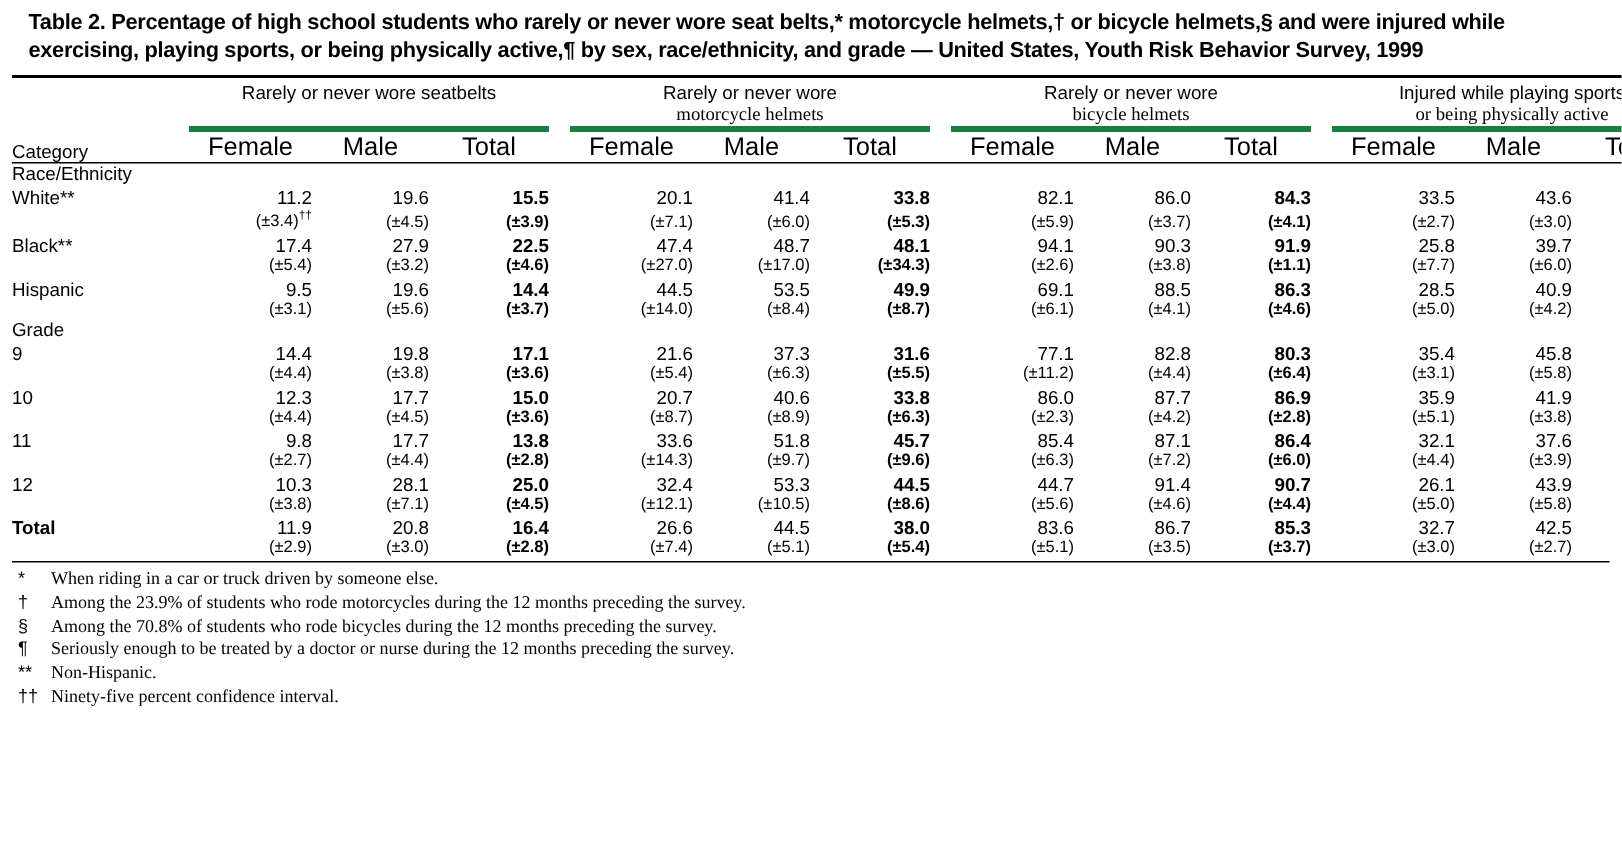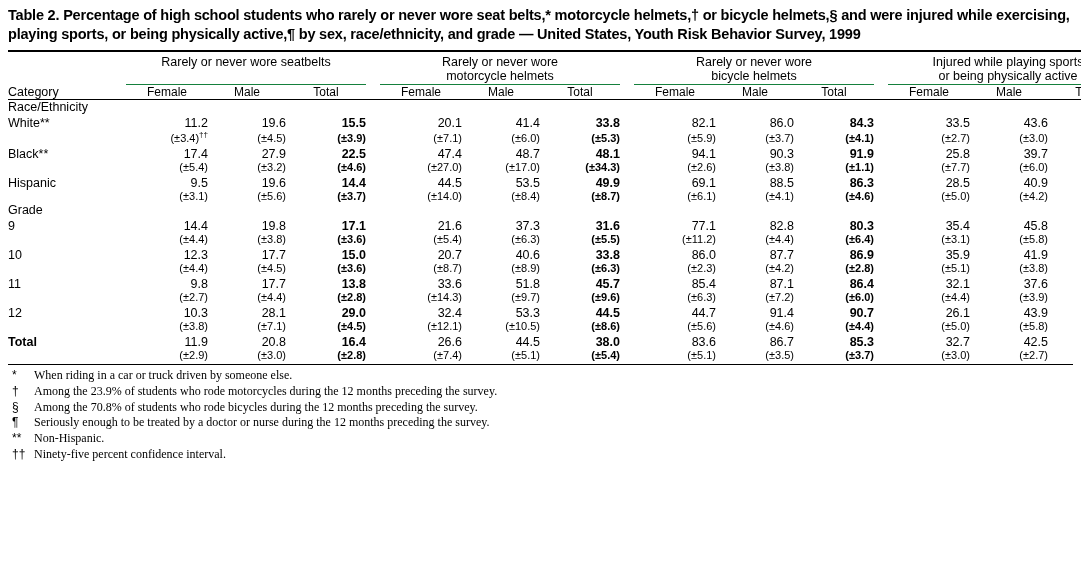--- a/index.html
+++ b/index.html
@@ -19,21 +19,21 @@
     width: 1081px;
     height: 578px;
     box-sizing: border-box;
     padding: 4px 8px 0 8px;
   }
   .title {
     font-size: 14.5px;
     font-weight: bold;
     line-height: 1.30;
     letter-spacing: -0.2px;
-    margin: 2px 0 6px 0;
+    margin: 2px 0 6px 11px;
   }
   table.main {
     border-collapse: collapse;
     width: 1065px;
     font-size: 12.5px;
     table-layout: fixed;
   }
   table.main td, table.main th {
     padding: 0;
     margin: 0;
@@ -43,26 +43,27 @@
   .rule-top { border-top: 2px solid #000; }
   .rule-bot { border-bottom: 1px solid #000; }
   .grp-head {
     text-align: center;
     font-weight: bold;
     font-size: 12.5px;
     line-height: 1.18;
     padding-bottom: 1px;
   }
   .grp-underline {
-    border-bottom: 1px solid #15803d;
+    border-bottom: 4px solid #15803d;
+    font-family: Liberation Serif, serif;
   }
   .colhead {
     text-align: center;
     font-weight: bold;
-    font-size: 12px;
+    font-size: 17px;
     padding-bottom: 1px;
   }
   .cat-head {
     text-align: left;
     font-weight: bold;
     font-size: 12.5px;
     padding-bottom: 1px;
   }
   .sect {
     font-weight: bold;
@@ -402,21 +403,21 @@
           <td class="ci bold">(±6.0)</td>
           <td class="grpsep"></td>
           <td class="ci">(±4.4)</td>
           <td class="ci">(±3.9)</td>
           <td class="ci bold">(±3.4)</td>
         </tr>
         <tr class="datarow">
           <td class="rowlabel">12</td>
           <td class="num">10.3</td>
           <td class="num">28.1</td>
-          <td class="num bold">29.0</td>
+          <td class="num bold">25.0</td>
           <td class="grpsep"></td>
           <td class="num">32.4</td>
           <td class="num">53.3</td>
           <td class="num bold">44.5</td>
           <td class="grpsep"></td>
           <td class="num">44.7</td>
           <td class="num">91.4</td>
           <td class="num bold">90.7</td>
           <td class="grpsep"></td>
           <td class="num">26.1</td>

